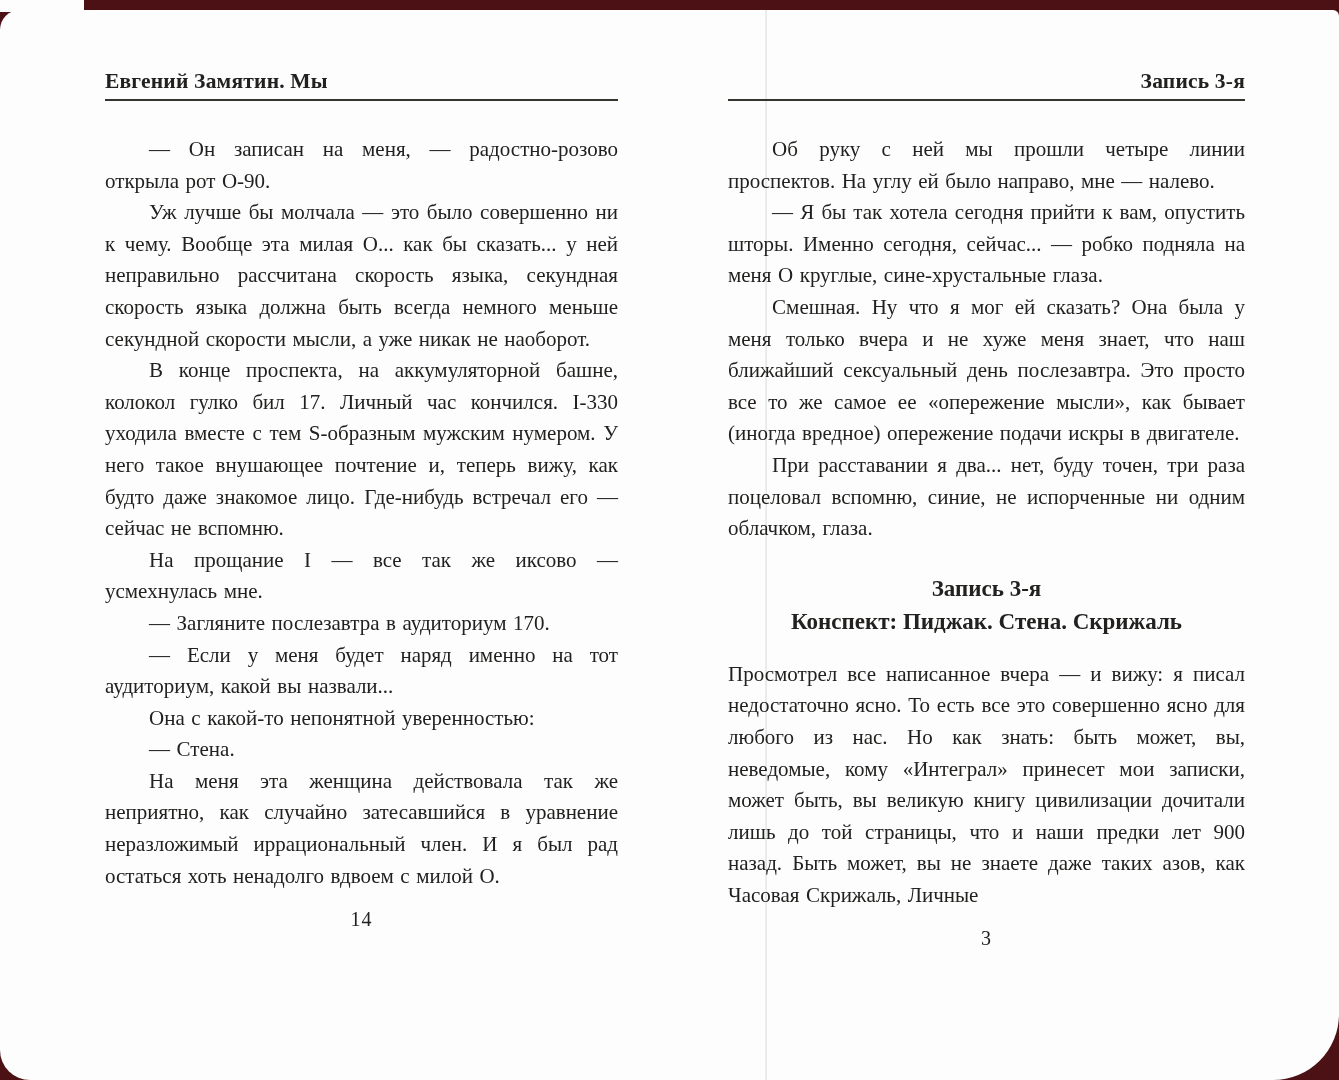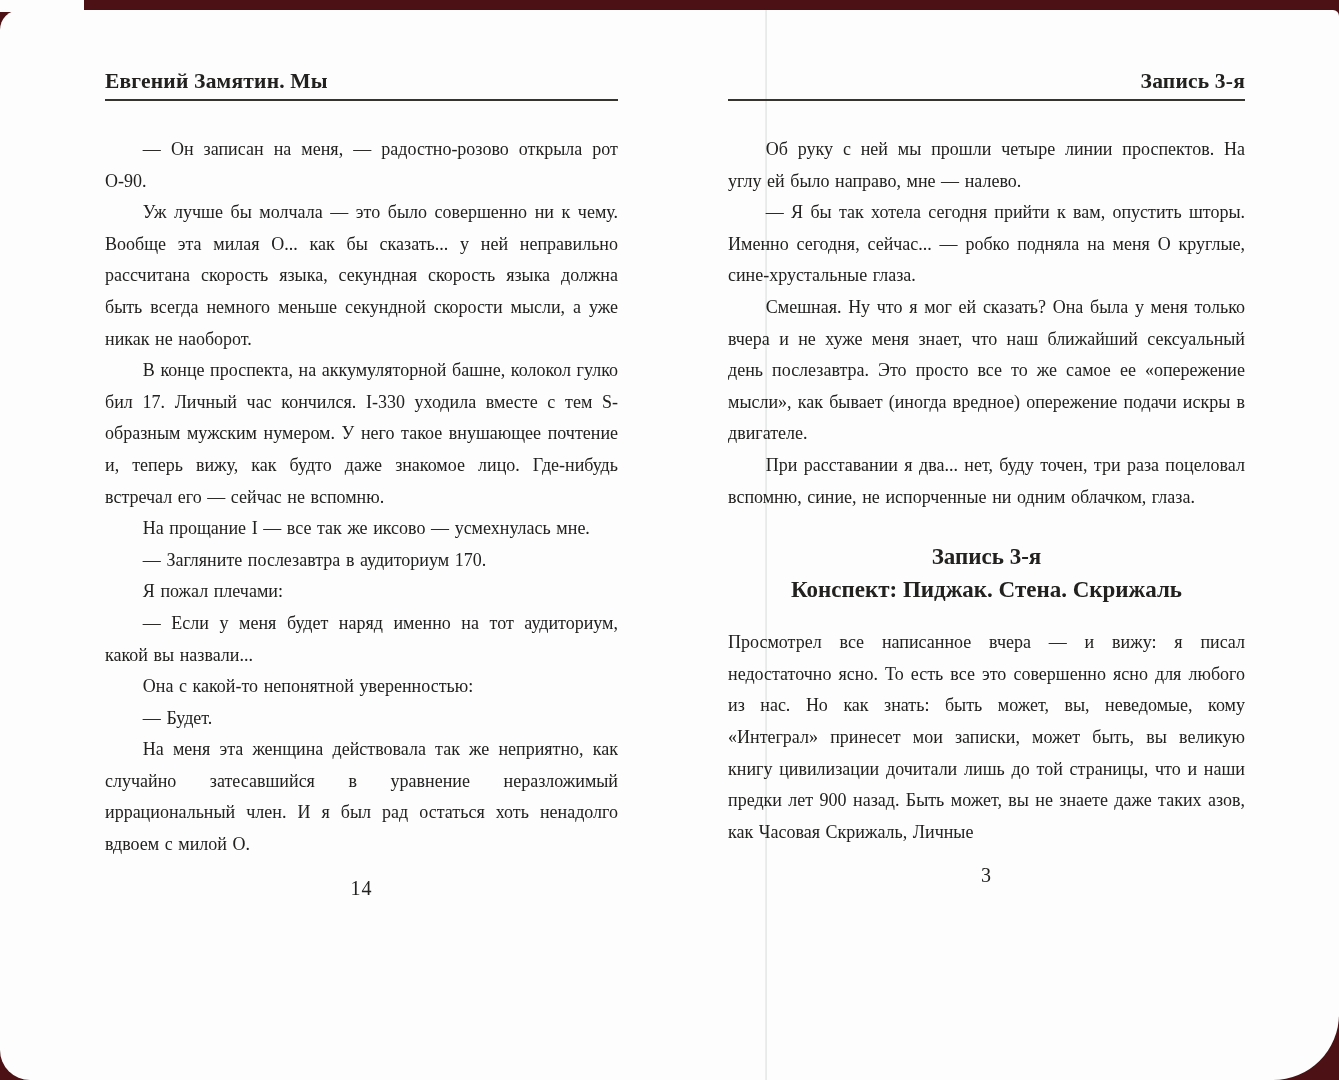--- a/index.html
+++ b/index.html
@@ -41,21 +41,21 @@
   .page-right .running-header { text-align: right; }
   .header-rule {
     margin-top: 5px;
     height: 0;
     border-bottom: 2.5px solid #35342f;
   }
   .body-text { margin-top: 33px; }
 
   .para {
     margin: 0;
-    font-size: 18px;
+    font-size: 21px;
     line-height: 31.6px;
     text-align: justify;
     text-align-last: left;
     text-indent: 2.1em;
     word-spacing: 0.06em;
   }
   .para.no-indent { text-indent: 0; }
 
   .section-heading {
     margin-top: 27px;
@@ -82,24 +82,23 @@
   <div class="page page-left">
     <div class="running-header">Евгений Замятин. Мы</div>
     <div class="header-rule"></div>
 
     <div class="body-text">
         <p class="para">— Он записан на меня, — радостно-розово открыла рот О-90.</p>
         <p class="para">Уж лучше бы молчала — это было совершенно ни к чему. Вообще эта милая О... как бы сказать... у ней неправильно рассчитана скорость языка, секундная скорость языка должна быть всегда немного меньше секундной скорости мысли, а уже никак не наоборот.</p>
         <p class="para">В конце проспекта, на аккумуляторной башне, колокол гулко бил 17. Личный час кончился. I-330 уходила вместе с тем S-образным мужским нумером. У него такое внушающее почтение и, теперь вижу, как будто даже знакомое лицо. Где-нибудь встречал его — сейчас не вспомню.</p>
         <p class="para">На прощание I — все так же иксово — усмехнулась мне.</p>
         <p class="para">— Загляните послезавтра в аудиториум 170.</p>
-        <p class="para">Я пожал плечами:</p>
         <p class="para">— Если у меня будет наряд именно на тот аудиториум, какой вы назвали...</p>
         <p class="para">Она с какой-то непонятной уверенностью:</p>
-        <p class="para">— Будет.</p>
+        <p class="para">— Стена.</p>
         <p class="para">На меня эта женщина действовала так же неприятно, как случайно затесавшийся в уравнение неразложимый иррациональный член. И я был рад остаться хоть ненадолго вдвоем с милой О.</p>
       </div>
 
     <div class="page-number">14</div>
   </div>
 
   <div class="page page-right">
     <div class="running-header">Запись 3-я</div>
     <div class="header-rule"></div>
 

